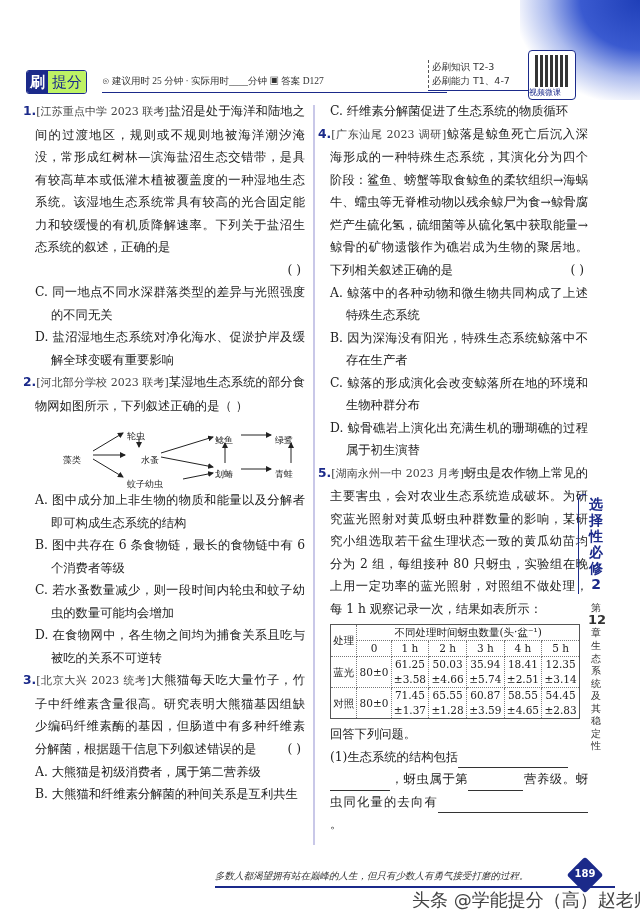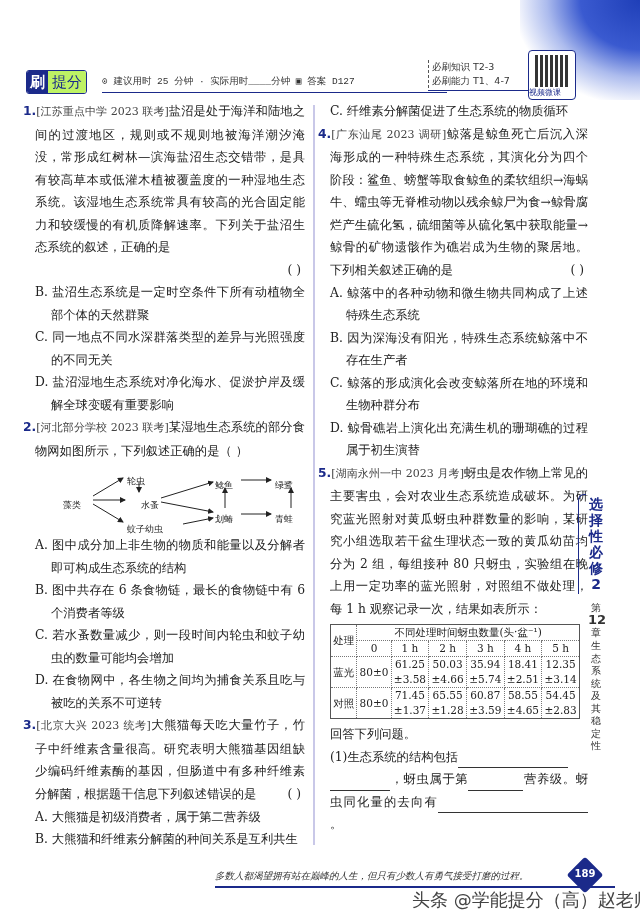--- a/index.html
+++ b/index.html
@@ -8,21 +8,21 @@
   .deco {
     position: absolute; right: 0; top: 0; width: 120px; height: 100px;
     background: radial-gradient(ellipse at 100% 0%, #1f3fb8 0%, #3a5ad0 35%, rgba(90,120,220,0.5) 55%, rgba(255,255,255,0) 75%);
   }
   .header-bar { position: absolute; left: 26px; top: 70px; width: 500px; height: 24px; }
   .brand {
     position: absolute; left: 0; top: 0; height: 24px; display: flex; border: 1.5px solid #1b2a8a; border-radius: 3px; overflow: hidden;
   }
   .brand .b1 { background: #1b2a8a; color: #fff; font-weight: bold; font-size: 15px; padding: 2px 3px; font-family: "DejaVu Sans", sans-serif; }
   .brand .b2 { background: #bef264; color: #1b2a8a; font-weight: normal; font-size: 15px; padding: 2px 4px; font-family: "DejaVu Sans", sans-serif; }
-  .timing { position: absolute; left: 76px; top: 5px; font-size: 9.5px; color: #333; font-family: Liberation Mono, monospace; white-space: nowrap; }
+  .timing { position: absolute; left: 76px; top: 5px; font-size: 9.5px; color: #333; font-family: Liberation Serif, serif; white-space: nowrap; }
   .header-line { position: absolute; left: 76px; top: 22px; width: 345px; height: 1px; background: #1b2a8a; }
   .must { position: absolute; left: 428px; top: 60px; font-size: 9.5px; line-height: 14px; color: #333; border-left: 1px dashed #555; padding-left: 3px; font-family: "DejaVu Sans", sans-serif; }
   .must-line { position: absolute; left: 428px; top: 90px; width: 105px; height: 1px; background: #1b2a8a; }
   .qr { position: absolute; left: 528px; top: 50px; width: 48px; height: 50px; border: 1px solid #1b2a8a; border-radius: 4px; background: #fff; }
   .qr .code { position: absolute; left: 6px; top: 4px; width: 35px; height: 32px;
     background:
       repeating-linear-gradient(90deg, #111 0 3px, #fff 3px 5px),
       #111;
     opacity: .85;
   }
@@ -80,21 +80,20 @@
   <div class="lbl">视频微课</div>
 </div>
 
 <div class="divider"></div>
 
 <div class="col col-left">
 
   <div>
     <p><span class="qnum">1.</span><span class="src">[江苏重点中学 2023 联考]</span><span>盐沼是处于海洋和陆地之间的过渡地区，规则或不规则地被海洋潮汐淹没，常形成红树林—滨海盐沼生态交错带，是具有较高草本或低灌木植被覆盖度的一种湿地生态系统。该湿地生态系统常具有较高的光合固定能力和较缓慢的有机质降解速率。下列关于盐沼生态系统的叙述，正确的是</span></p>
     <div class="paren">(      )</div>
-    <p class="opt">B. 盐沼生态系统是一定时空条件下所有动植物全部个体的天然群聚</p>
     <p class="opt">C. 同一地点不同水深群落类型的差异与光照强度的不同无关</p>
     <p class="opt">D. 盐沼湿地生态系统对净化海水、促淤护岸及缓解全球变暖有重要影响</p>
   </div>
 
   <div>
     <p><span class="qnum">2.</span><span class="src">[河北部分学校 2023 联考]</span><span>某湿地生态系统的部分食物网如图所示，下列叙述正确的是（      ）</span></p>
     <div class="web">
       <svg width="270" height="72">
         <defs>
             <marker id="ah" markerWidth="6" markerHeight="6" refX="5" refY="3" orient="auto">

